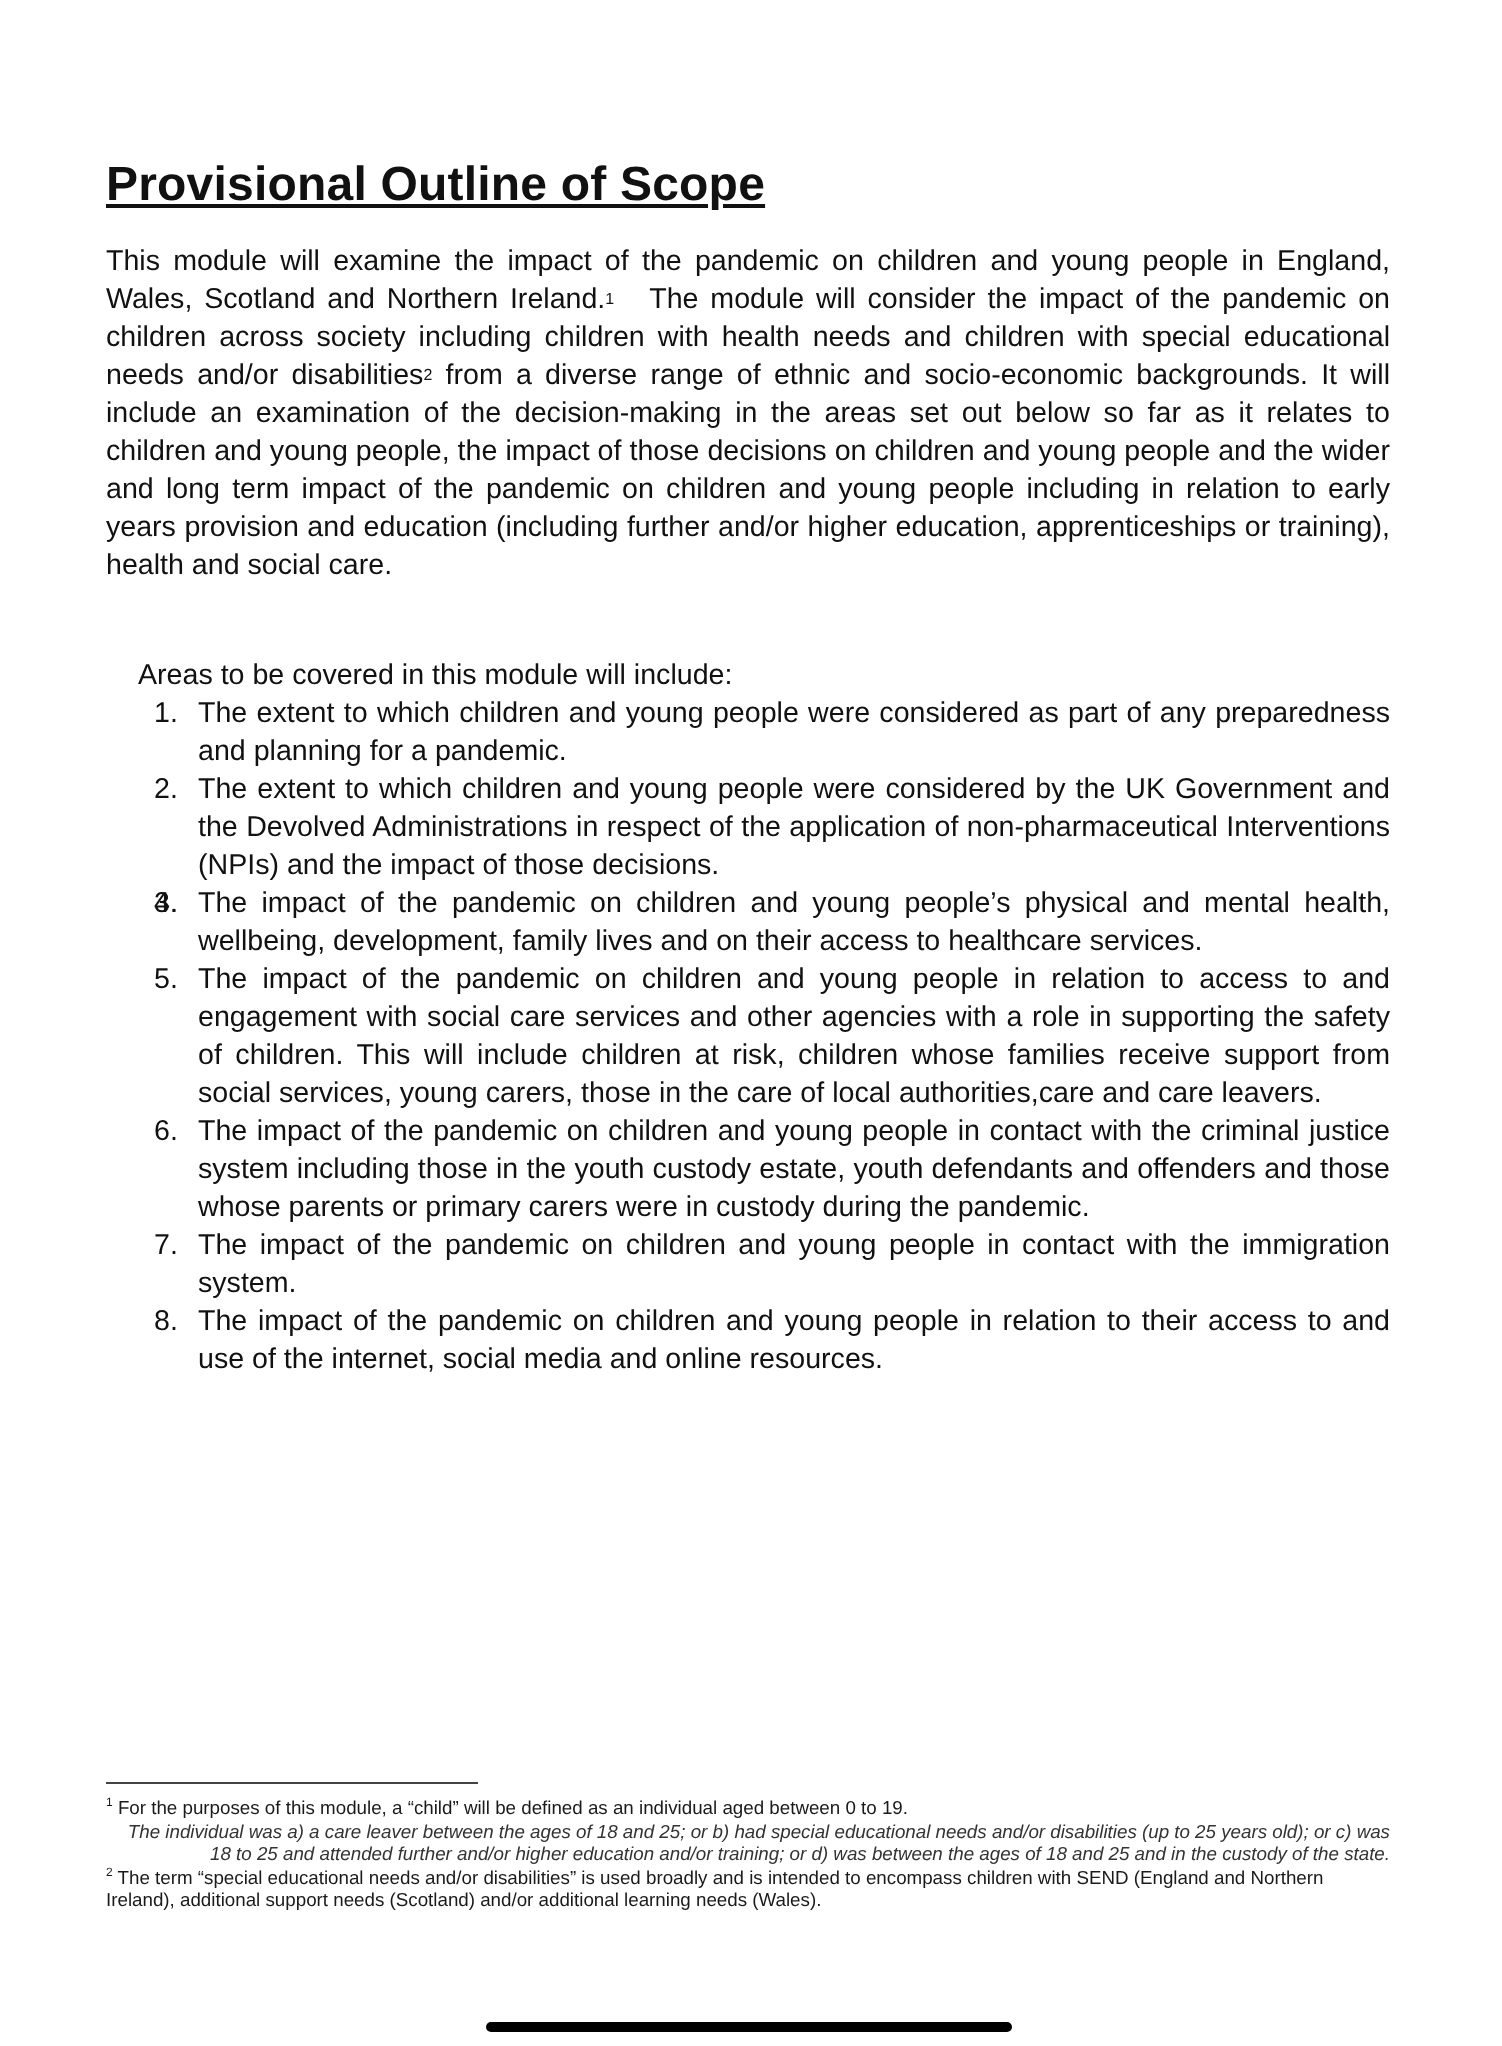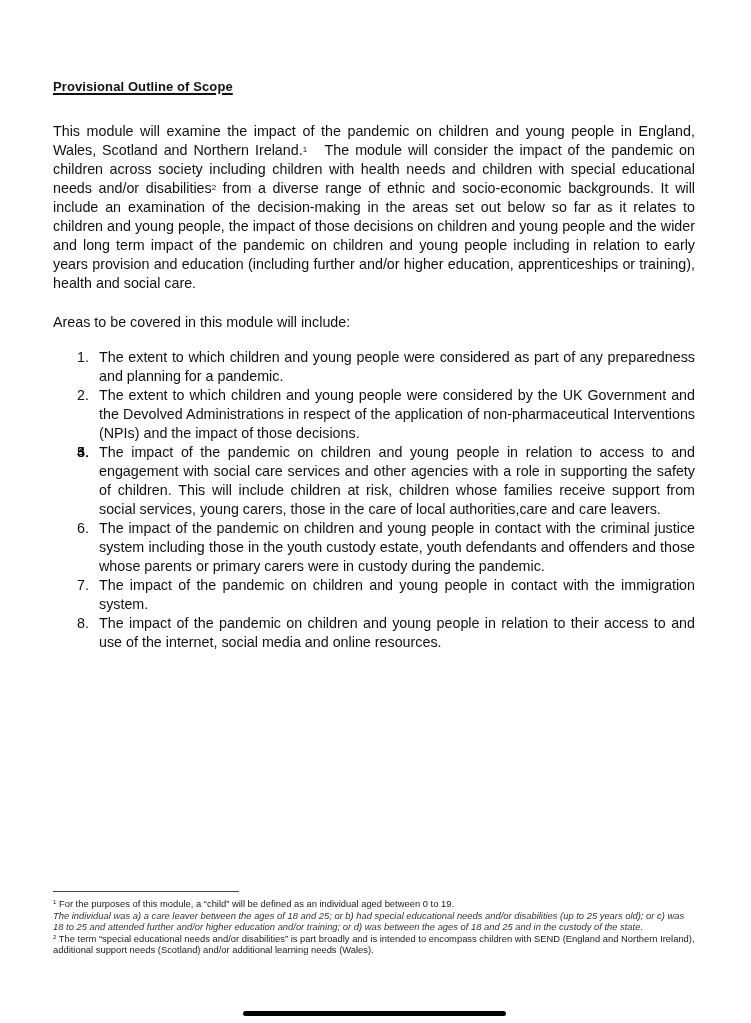--- a/index.html
+++ b/index.html
@@ -3,78 +3,78 @@
   <meta charset="utf-8">
   <style>
     html, body { margin: 0; padding: 0; background: #ffffff; }
     body {
       width: 751px; height: 1023px; position: relative; overflow: hidden;
       font-family: "Liberation Sans", sans-serif; color: #111111;
     }
     .page { position: absolute; left: 53px; top: 0; width: 642px; }
     h1 {
       position: absolute; top: 79px; left: 0; margin: 0;
-      font-size: 13px; font-weight: bold; text-decoration: underline;
+      font-size: 24px; font-weight: bold; text-decoration: underline;
       text-underline-offset: 2px; text-decoration-thickness: 1.5px;
       letter-spacing: 0.1px;
     }
     .intro {
       position: absolute; top: 122px; left: 0; width: 642px; margin: 0;
       font-size: 14.3px; line-height: 19px; text-align: justify;
     }
     sup { font-size: 8px; vertical-align: top; position: relative; top: -1px; }
     .areas-lead {
-      position: absolute; top: 313px; left: 0; margin: 0;
+      position: absolute; top: 313px; left: 0; margin: 16px;
       font-size: 14.3px; line-height: 19px;
     }
     ol.areas {
       position: absolute; top: 348px; left: 0; width: 642px;
       margin: 0; padding: 0; list-style: none;
       font-size: 14.3px; line-height: 19px;
     }
     ol.areas li { position: relative; padding-left: 46px; text-align: justify; }
     ol.areas li .num { position: absolute; left: 24px; top: 0; }
     .fn-rule {
       position: absolute; left: 53px; top: 891px; width: 186px; height: 1px; background: #444;
     }
     .footnotes {
       position: absolute; left: 53px; top: 898px; width: 642px;
       font-size: 9.4px; line-height: 11.5px; color: #1a1a1a;
     }
     .footnotes p { margin: 0; }
-    .footnotes .ital { font-style: italic; color: #333; text-align: left; }
+    .footnotes .ital { font-style: italic; color: #333; text-align: right; }
     .footnotes sup { font-size: 6px; }
     .home-indicator {
       position: absolute; left: 243px; top: 1011px; width: 263px; height: 5px;
       background: #000; border-radius: 3px;
     }
   </style>
 </head>
 <body>
 
 <div class="page">
   <h1>Provisional Outline of Scope</h1>
 
   <p class="intro"><span>This module will examine the impact of the pandemic on children and young people in England, Wales, Scotland and Northern Ireland.</span><sup>1</sup><span style="white-space: pre-wrap;">   The module will consider the impact of the pandemic on children across society including children with health needs and children with special educational needs and/or disabilities</span><sup>2</sup><span> from a diverse range of ethnic and socio-economic backgrounds. It will include an examination of the decision-making in the  areas set out below so far as it relates to children and young people, the impact of those decisions on children and young people and the wider and long term impact of the pandemic on children and young people  including in relation to early years provision and education (including further and/or higher education, apprenticeships or training), health and social care.</span></p>
 
   <p class="areas-lead">Areas to be covered in this module will include:</p>
 
   <ol class="areas">
     <li><span class="num">1.</span><span>The extent to which children and young people were considered as part of any preparedness and planning for a pandemic.</span></li>
     <li><span class="num">2.</span><span>The extent to which children and young people were considered by the UK Government and the Devolved Administrations in respect of the application of non-pharmaceutical Interventions (NPIs) and the impact of those decisions.</span></li>
     <li><span class="num">3.</span></li>
-    <li><span class="num">4.</span></li>
+    <li><span class="num">4.</span><span>The impact of the pandemic on children and young people’s physical and mental health, wellbeing, development, family lives and on their access to healthcare services.</span></li>
     <li><span class="num">5.</span><span>The impact of the pandemic on children and young people in relation to access to and engagement with social care services and other agencies with a role in supporting the safety of children. This will include children at risk, children whose families receive support from social services, young carers, those in the care of local authorities,care and care leavers.</span></li>
     <li><span class="num">6.</span><span>The impact of the pandemic on children and young people in contact with the criminal justice system including those in the youth custody estate, youth defendants and offenders and those whose parents or primary carers were in custody during the pandemic.</span></li>
     <li><span class="num">7.</span><span>The impact of the pandemic on children and young people in contact with the immigration system.</span></li>
     <li><span class="num">8.</span><span>The impact of the pandemic on children and young people in relation to their access to and use of the internet, social media and online resources.</span></li>
   </ol>
 </div>
 
 <div class="fn-rule"></div>
 
 <div class="footnotes">
   <p><sup>1</sup><span> For the purposes of this module, a “child”  will be defined as an individual aged between  0 to 19.</span></p>
   <p class="ital">The individual was a) a care leaver between the ages of 18 and 25; or b) had special educational needs and/or disabilities (up to 25 years old); or c) was 18 to 25 and attended further and/or higher education and/or training; or d) was between the ages of 18 and 25 and in the custody of the state.</p>
-  <p><sup>2</sup><span> The term “special educational needs and/or disabilities” is part broadly and is intended to encompass children with SEND (England and Northern Ireland), additional support needs (Scotland) and/or additional learning needs (Wales).</span></p>
+  <p><sup>2</sup><span> The term “special educational needs and/or disabilities” is used broadly and is intended to encompass children with SEND (England and Northern Ireland), additional support needs (Scotland) and/or additional learning needs (Wales).</span></p>
 </div>
 
 <div class="home-indicator"></div>
 
 </body></html>

